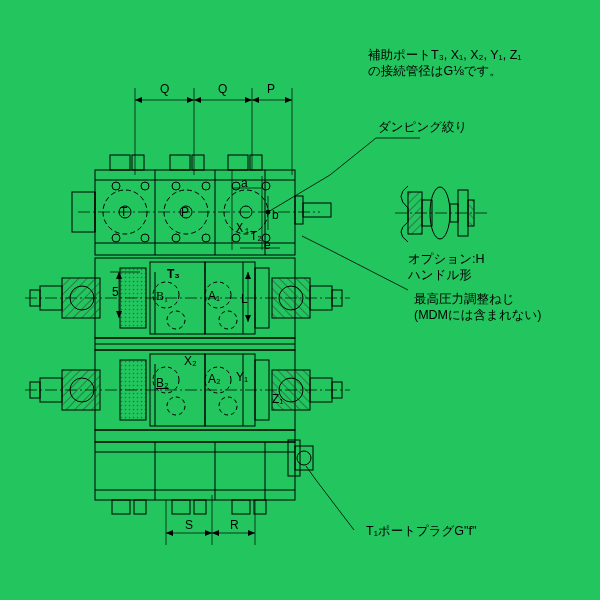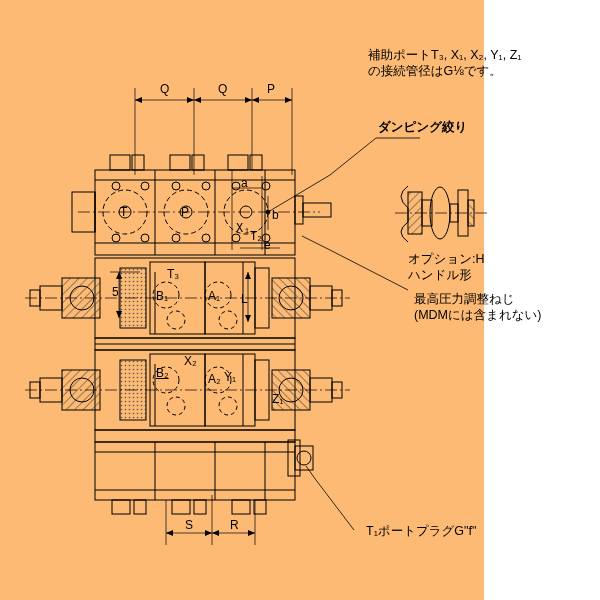--- a/index.html
+++ b/index.html
@@ -1,17 +1,17 @@
 <!DOCTYPE html>
 <html><head>
 <meta charset="utf-8">
 <style>
   html,body{margin:0;padding:0;background:#ffffff;}
   body{width:600px;height:600px;overflow:hidden;font-family:"Liberation Sans",sans-serif;}
-  #stage{position:relative;width:484px;height:600px;background:#fdba74;}
+  #stage{position:relative;width:600px;height:600px;background:#22c55e;}
   svg{display:block;}
   .lbl{position:absolute;font-family:"Liberation Sans",sans-serif;color:#000;white-space:pre;line-height:1.25;}
   .jp{font-size:12.5px;}
   .dim{font-size:12px;}
   .port{font-size:12px;}
 </style>
 </head>
 <body>
 
 <div id="stage">
@@ -241,21 +241,21 @@
         <line x1="330" y1="250" x2="302" y2="236"></line>
 
         <line x1="354" y1="530" x2="316" y2="480"></line>
         <line x1="316" y1="480" x2="306" y2="466"></line>
       </g>
     </g>
   </svg>
 
   <div class="lbl jp" style="left:368px;top:48px;">補助ポートT₃, X₁, X₂, Y₁, Z₁
 の接続管径はG⅛です。</div>
-  <div class="lbl jp" style="left:378px;top:120px;font-weight:bold;">ダンピング絞り</div>
+  <div class="lbl jp" style="left:378px;top:120px;">ダンピング絞り</div>
   <div class="lbl jp" style="left:408px;top:252px;">オプション:H
 ハンドル形</div>
   <div class="lbl jp" style="left:414px;top:292px;">最高圧力調整ねじ
 (MDMには含まれない)</div>
   <div class="lbl jp" style="left:366px;top:524px;">T₁ポートプラグG"f"</div>
 
   <div class="lbl dim" style="left:160px;top:82px;">Q</div>
   <div class="lbl dim" style="left:218px;top:82px;">Q</div>
   <div class="lbl dim" style="left:267px;top:82px;">P</div>
 
@@ -265,24 +265,24 @@
   <div class="lbl dim" style="left:241px;top:176px;">a</div>
   <div class="lbl dim" style="left:272px;top:208px;">b</div>
   <div class="lbl dim" style="left:264px;top:238px;">e</div>
   <div class="lbl dim" style="left:112px;top:285px;">5</div>
   <div class="lbl dim" style="left:241px;top:292px;">L</div>
 
   <div class="lbl port" style="left:120px;top:205px;">T</div>
   <div class="lbl port" style="left:181px;top:205px;">P</div>
   <div class="lbl port" style="left:250px;top:205px;margin-top:24px;">T₂</div>
 
-  <div class="lbl port" style="left:167px;top:267px;">T₃</div>
-  <div class="lbl port" style="left:156px;top:289px;">B₁</div>
+  <div class="lbl port" style="left:167px;top:267px;font-weight:bold;">T₃</div>
+  <div class="lbl port" style="left:156px;top:289px;font-family:Liberation Serif, serif;">B₁</div>
   <div class="lbl port" style="left:208px;top:289px;">A₁</div>
   <div class="lbl port" style="left:236px;top:222px;font-family:Liberation Mono, monospace;">X₁</div>
   <div class="lbl port" style="left:184px;top:314px;margin-top:40px;">X₂</div>
 
-  <div class="lbl port" style="left:156px;top:366px;text-decoration:underline;">B₂</div>
+  <div class="lbl port" style="left:156px;top:376px;text-decoration:underline;">B₂</div>
   <div class="lbl port" style="left:208px;top:372px;">A₂</div>
-  <div class="lbl port" style="left:224px;top:370px;">Y₁</div>
+  <div class="lbl port" style="left:236px;top:370px;">Y₁</div>
   <div class="lbl port" style="left:240px;top:392px;margin-left:32px;">Z₁</div>
 
 </div>
 
 </body></html>

